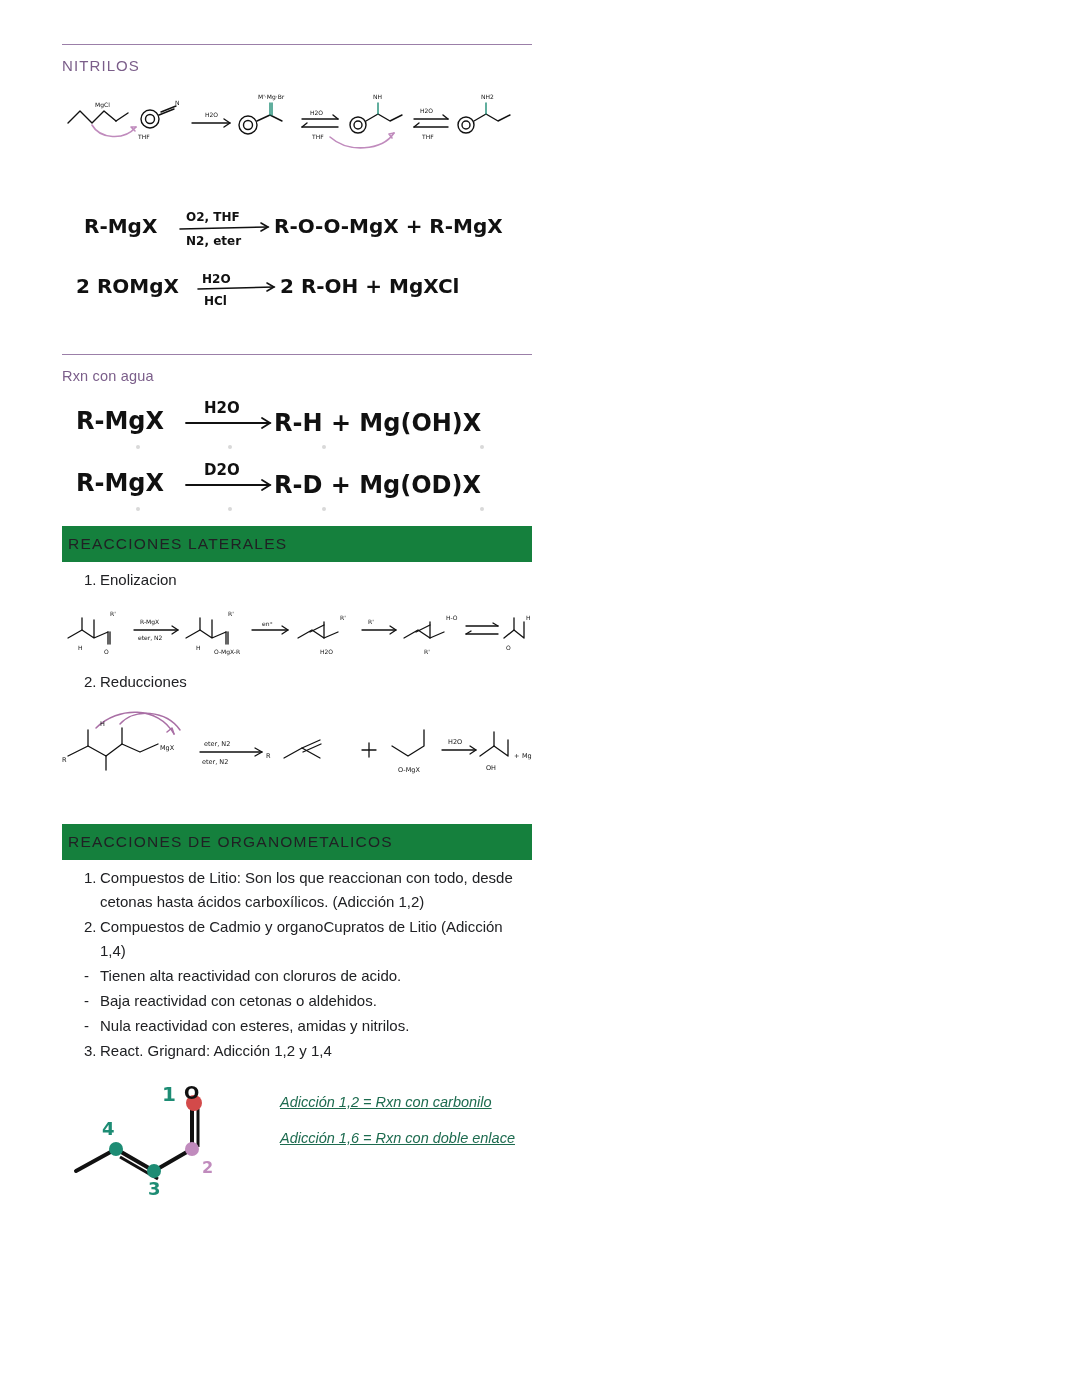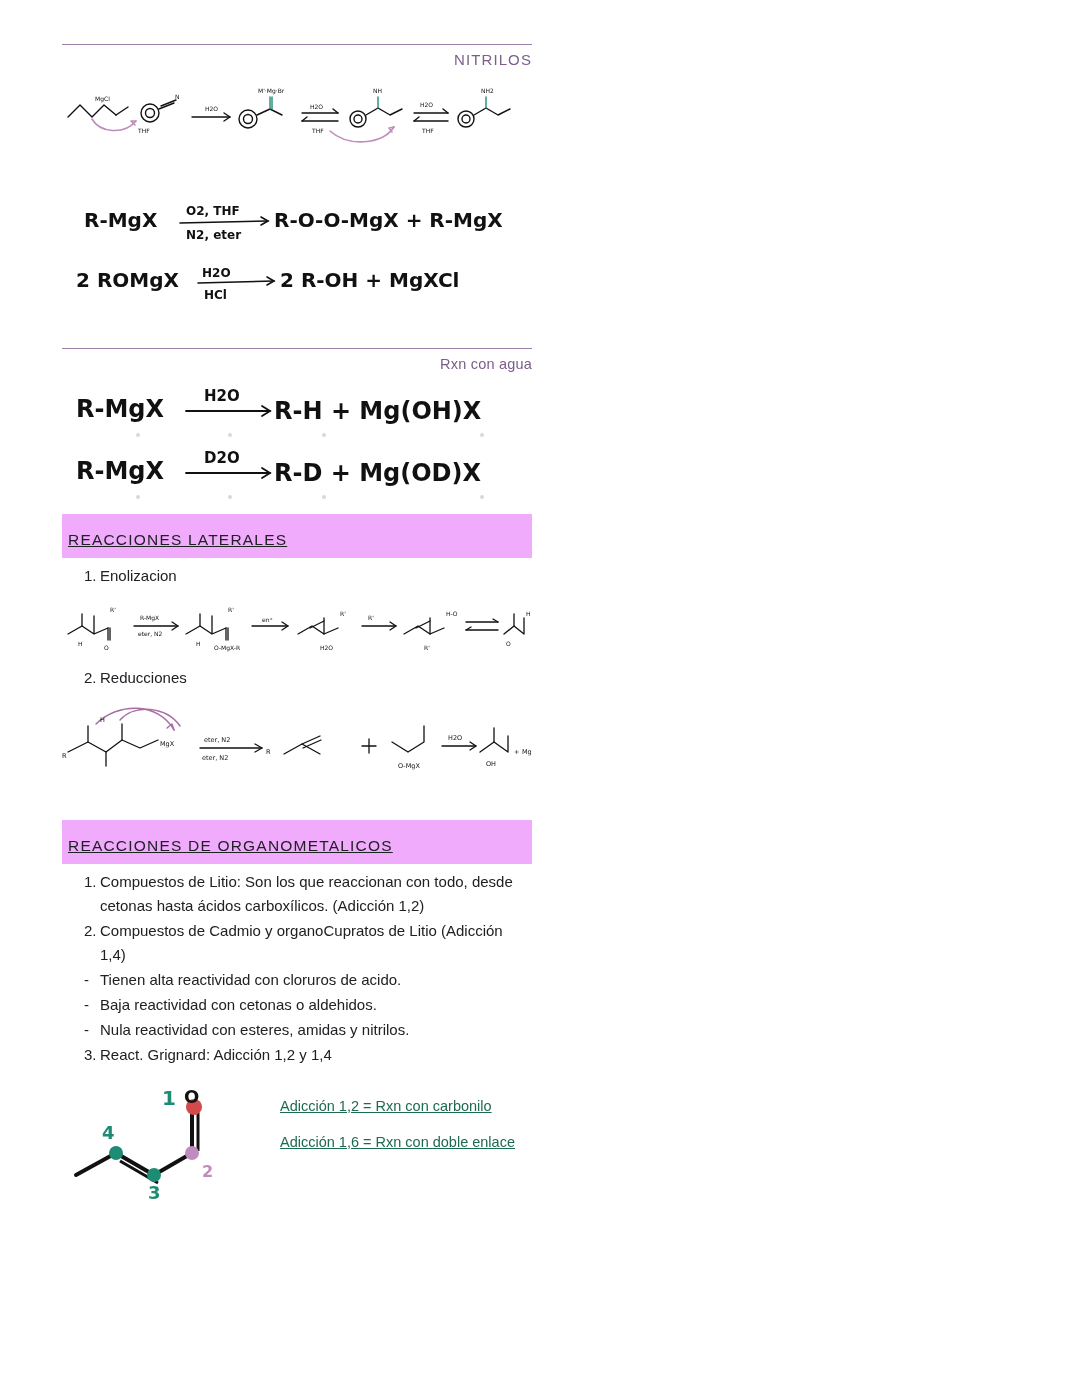--- a/index.html
+++ b/index.html
@@ -24,41 +24,39 @@
   .content {
     position: absolute;
     left: 62px;
     top: 44px;
     width: 470px;
   }
 
   
   .rule-heading {
     border-top: 1px solid #9b7fa8;
-    padding-top: 6px;
+    padding-top: 12px;
     margin-bottom: 4px;
-    text-align: right;
   }
   .rule-heading .txt {
     color: #7b5e8a;
     font-size: 15px;
     letter-spacing: 1.1px;
   }
   .rule-heading.small .txt {
     font-size: 14.5px;
     letter-spacing: 0.2px;
   }
 
   
   .band-heading {
-    background: #f0abfc;
-    padding: 17px 6px 9px 6px;
+    background: #15803d;
+    padding: 9px 6px 9px 6px;
     margin: 0 0 6px 0;
     width: 458px;
-    text-decoration: underline;
   }
   .band-heading .txt {
     font-size: 15.5px;
     letter-spacing: 1.2px;
     color: #202124;
   }
 
   
   .scheme {
     position: relative;
@@ -83,20 +81,21 @@
   p.para {
     font-size: 15px;
     line-height: 23px;
     margin: 6px 0 8px 0;
   }
 
   
   .note {
     color: #1d6b4f;
     text-decoration: underline;
+    font-style: italic;
     font-size: 14.5px;
     line-height: 22px;
     display: block;
     margin-bottom: 14px;
   }
   .final-block { display: flex; gap: 18px; align-items: flex-start; margin-top: 14px;}
 </style>
 </head>
 <body>
 

